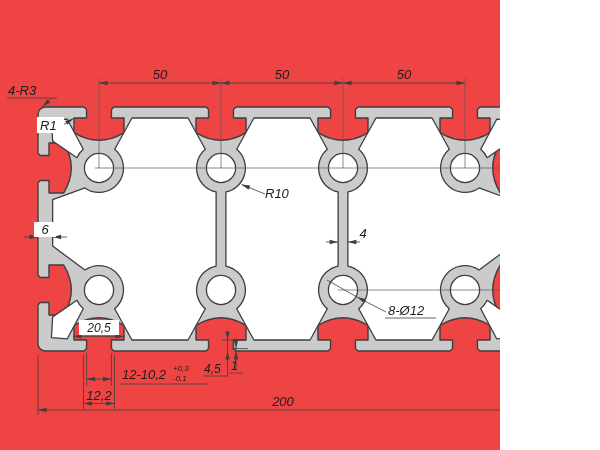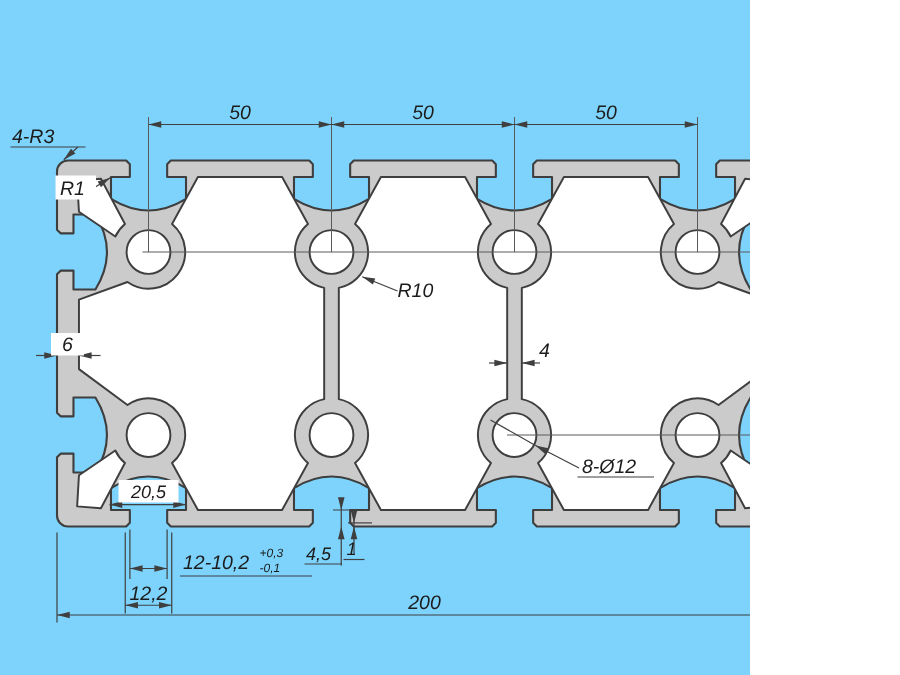--- a/index.html
+++ b/index.html
@@ -1,16 +1,16 @@
 <!DOCTYPE html>
 <html><head>
 <meta charset="utf-8">
 <style>
   html,body{margin:0;padding:0;background:#fff;}
-  .canvas{position:relative;width:500px;height:450px;background:#7dd3fc;overflow:hidden;
+  .canvas{position:relative;width:500px;height:450px;background:#ef4444;overflow:hidden;
           font-family:"Liberation Sans",sans-serif;}
   svg{position:absolute;left:0;top:0;}
   .dim-text{font-family:"Liberation Sans",sans-serif;font-style:italic;font-size:13px;
             font-weight:500;fill:var(--txt,#1c1c1c);}
   .tol{font-size:8px;}
   .sm{font-size:12px;}
 </style>
 </head>
 <body>
 

